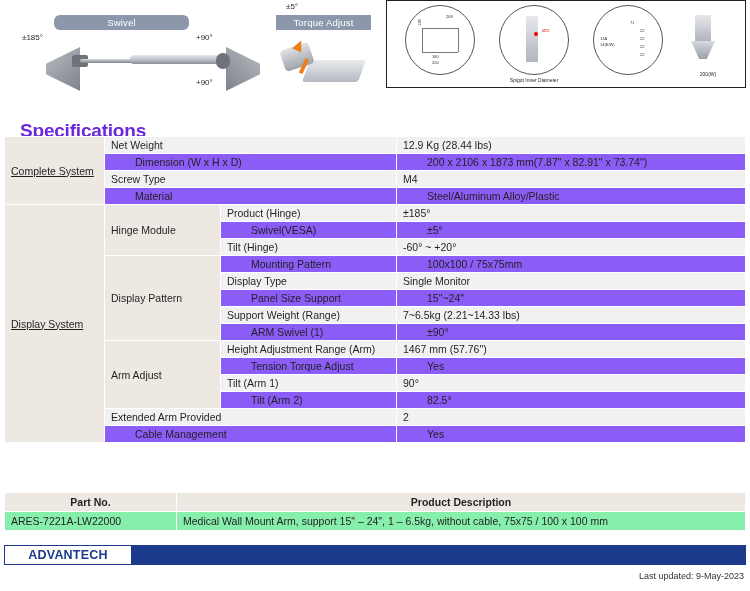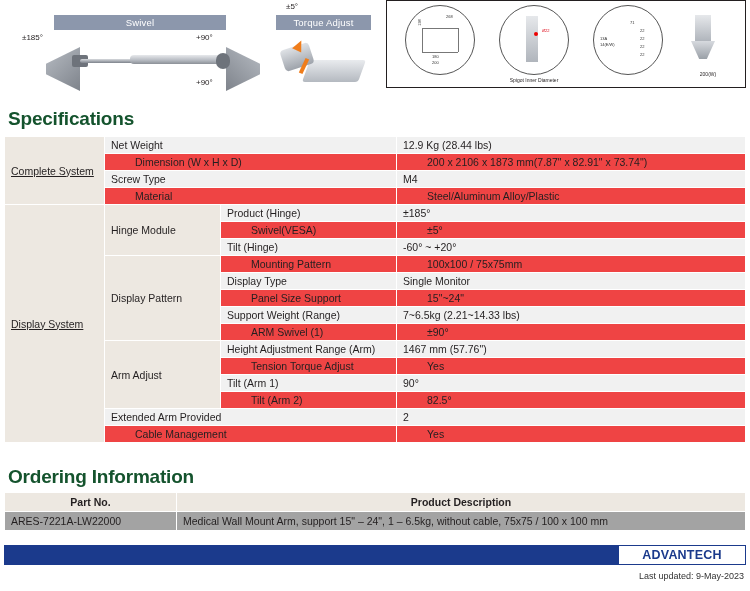--- a/index.html
+++ b/index.html
@@ -21,21 +21,21 @@
   .label-bar {
     position: absolute;
     height: 15px;
     background: #8c97ac;
     color: #ffffff;
     font-size: 9.5px;
     line-height: 15px;
     text-align: center;
     letter-spacing: .2px;
   }
-  .label-swivel { left: 54px; top: 15px; width: 172px; }
+  .label-swivel { left: 54px; top: 15px; width: 135px; border-radius: 6px; }
   .label-torque { left: 276px; top: 15px; width: 95px; }
 
   .deg { position: absolute; font-size: 8px; color: #231f20; }
 
   
   .sw-box { position: absolute; left: 10px; top: 33px; width: 250px; height: 56px; }
   .sw-arm {
     position: absolute; left: 70px; top: 26px; width: 150px; height: 4px;
     background: linear-gradient(to bottom,#d8dade,#a9adb4 50%,#7e838b);
     border-radius: 2px;
@@ -113,24 +113,24 @@
     background: linear-gradient(to bottom,#e6e8eb,#b0b5bc);
   }
   .mono-cone {
     position:absolute; left:14px; top:30px; width:24px; height:18px;
     background: linear-gradient(to bottom,#d7dadf,#9aa0a7);
     clip-path: polygon(0 0,100% 0,66% 100%,34% 100%);
   }
 
   
   h2.sec {
-    margin: 4px;
+    margin: 16px;
     font-size: 19px;
     font-weight: bold;
-    color: #14532d;
+    color: #6d28d9;
     letter-spacing: -0.2px;
   }
   .sec-specs { position: absolute; left: 4px; top: 104px; }
   .sec-order { position: absolute; left: 4px; top: 462px; }
 
   
   .spec-table {
     position: absolute; left: 4px; top: 136px; width: 742px;
     border-collapse: collapse;
     font-size: 10.5px;
@@ -139,48 +139,48 @@
     border: 1px solid #ffffff;
     padding: 2px 6px;
     height: 17px;
     vertical-align: middle;
   }
   .c-grp { width: 100px; background: #ede8e1; text-decoration: underline; }
   .c-sub { width: 116px; background: #ede8e1; }
   .c-name { width: 176px; }
   .c-val { }
   .row-a td.c-name, .row-a td.c-val { background: #f1f1f1; }
-  .row-b td.c-name, .row-b td.c-val { background: #ef4444; padding-left: 30px; }
+  .row-b td.c-name, .row-b td.c-val { background: #8b5cf6; padding-left: 30px; }
 
   
   .order-table {
     position: absolute; left: 4px; top: 492px; width: 742px;
     border-collapse: collapse;
     font-size: 10.5px;
   }
   .order-table th {
     text-align: center;
     background: #ede8e1;
     padding: 3px 6px;
     font-size: 10.5px;
     font-weight: bold;
     border: 1px solid #ffffff;
   }
   .order-table td {
     padding: 3px 6px;
-    background: #a3a3a3;
+    background: #86efac;
     border: 1px solid #ffffff;
   }
   .ord-c1 { width: 172px; }
 
   
   .footer-bar {
     position: absolute; left: 4px; top: 545px; width: 742px; height: 20px;
     background: #1b3a8c;
-    display: flex; align-items: center; justify-content: flex-end;
+    display: flex; align-items: center;
   }
   .logo-box {
     width: 128px; height: 20px; background: #ffffff;
     border: 1px solid #1b3a8c;
     display: flex; align-items: center; justify-content: center;
   }
   .logo-txt {
     font-size: 12.5px; font-weight: bold; letter-spacing: .2px; color: #1b3a8c;
   }
   .foot-note {
@@ -341,21 +341,20 @@
           <td class="c-name" colspan="2">Extended Arm Provided</td>
           <td class="c-val">2</td>
         </tr>
         <tr class="row-b">
           <td class="c-name" colspan="2">Cable Management</td>
           <td class="c-val">Yes</td>
         </tr>
       </tbody>
   </table>
 
-  <h2 class="sec sec-order">Ordering Information</h2>
 
   <table class="order-table">
     <thead>
       <tr>
         <th class="ord-c1">Part No.</th>
         <th>Product Description</th>
       </tr>
     </thead>
     <tbody id="order-body">
         <tr>

